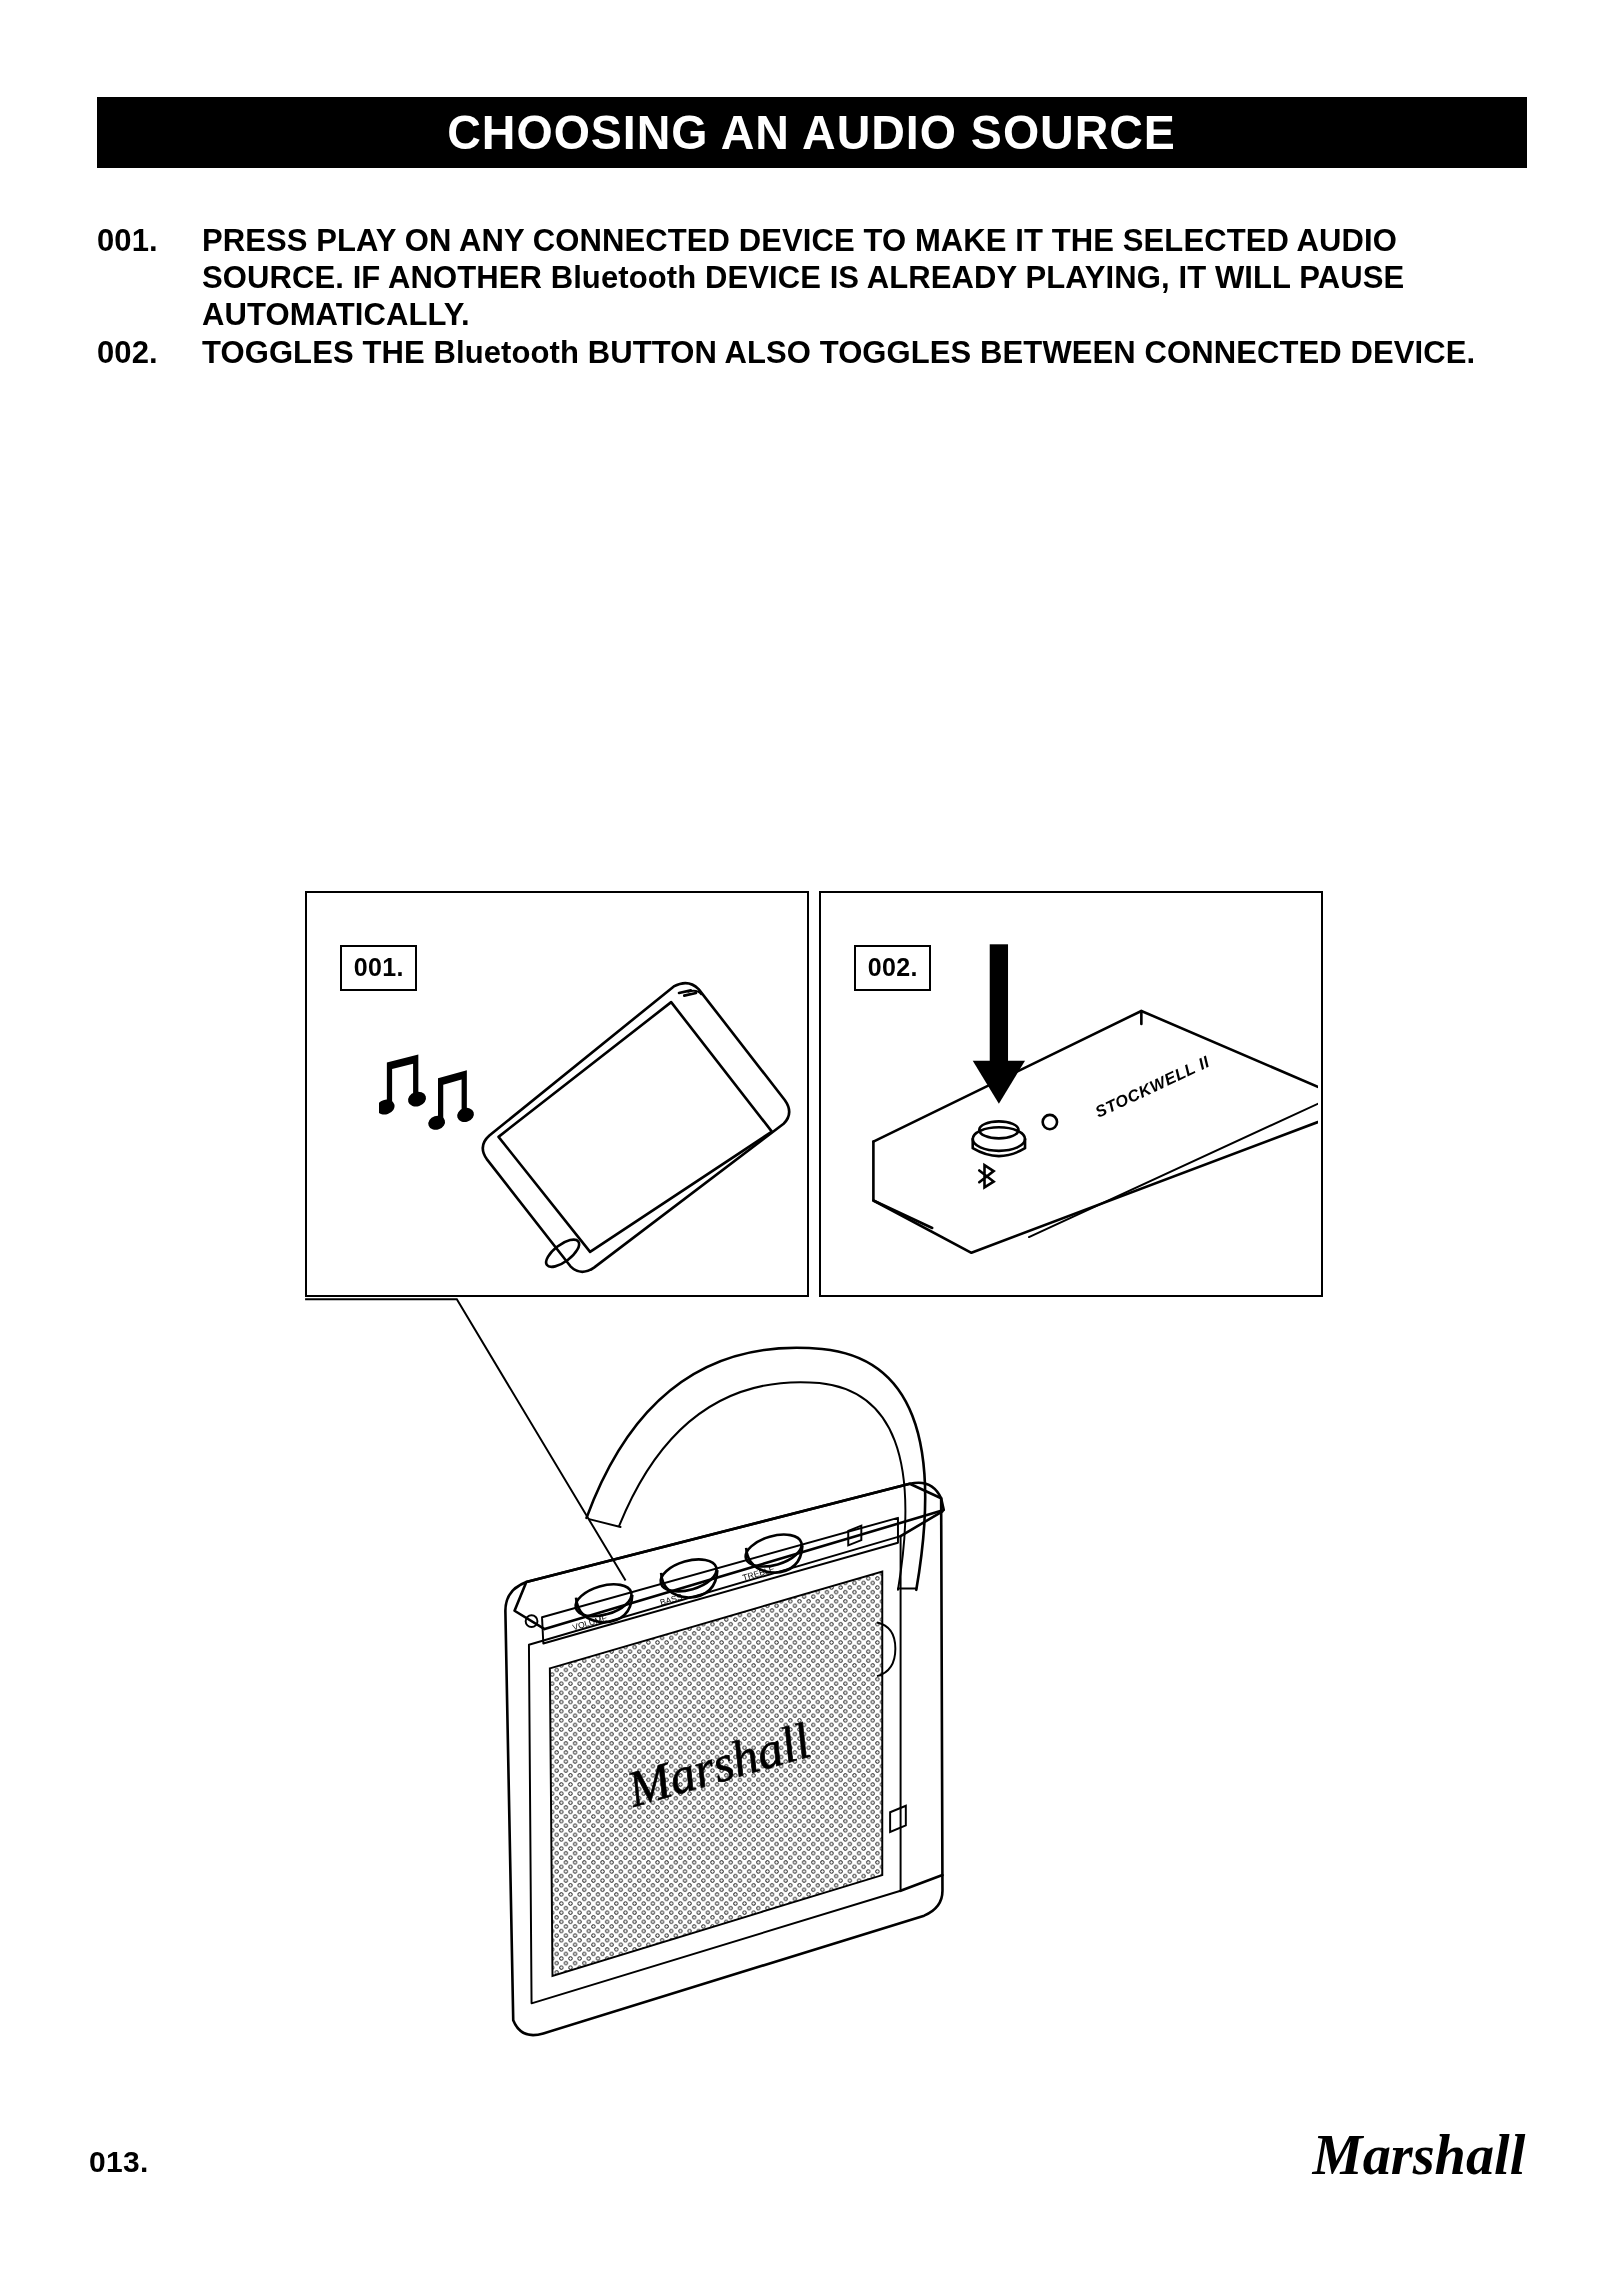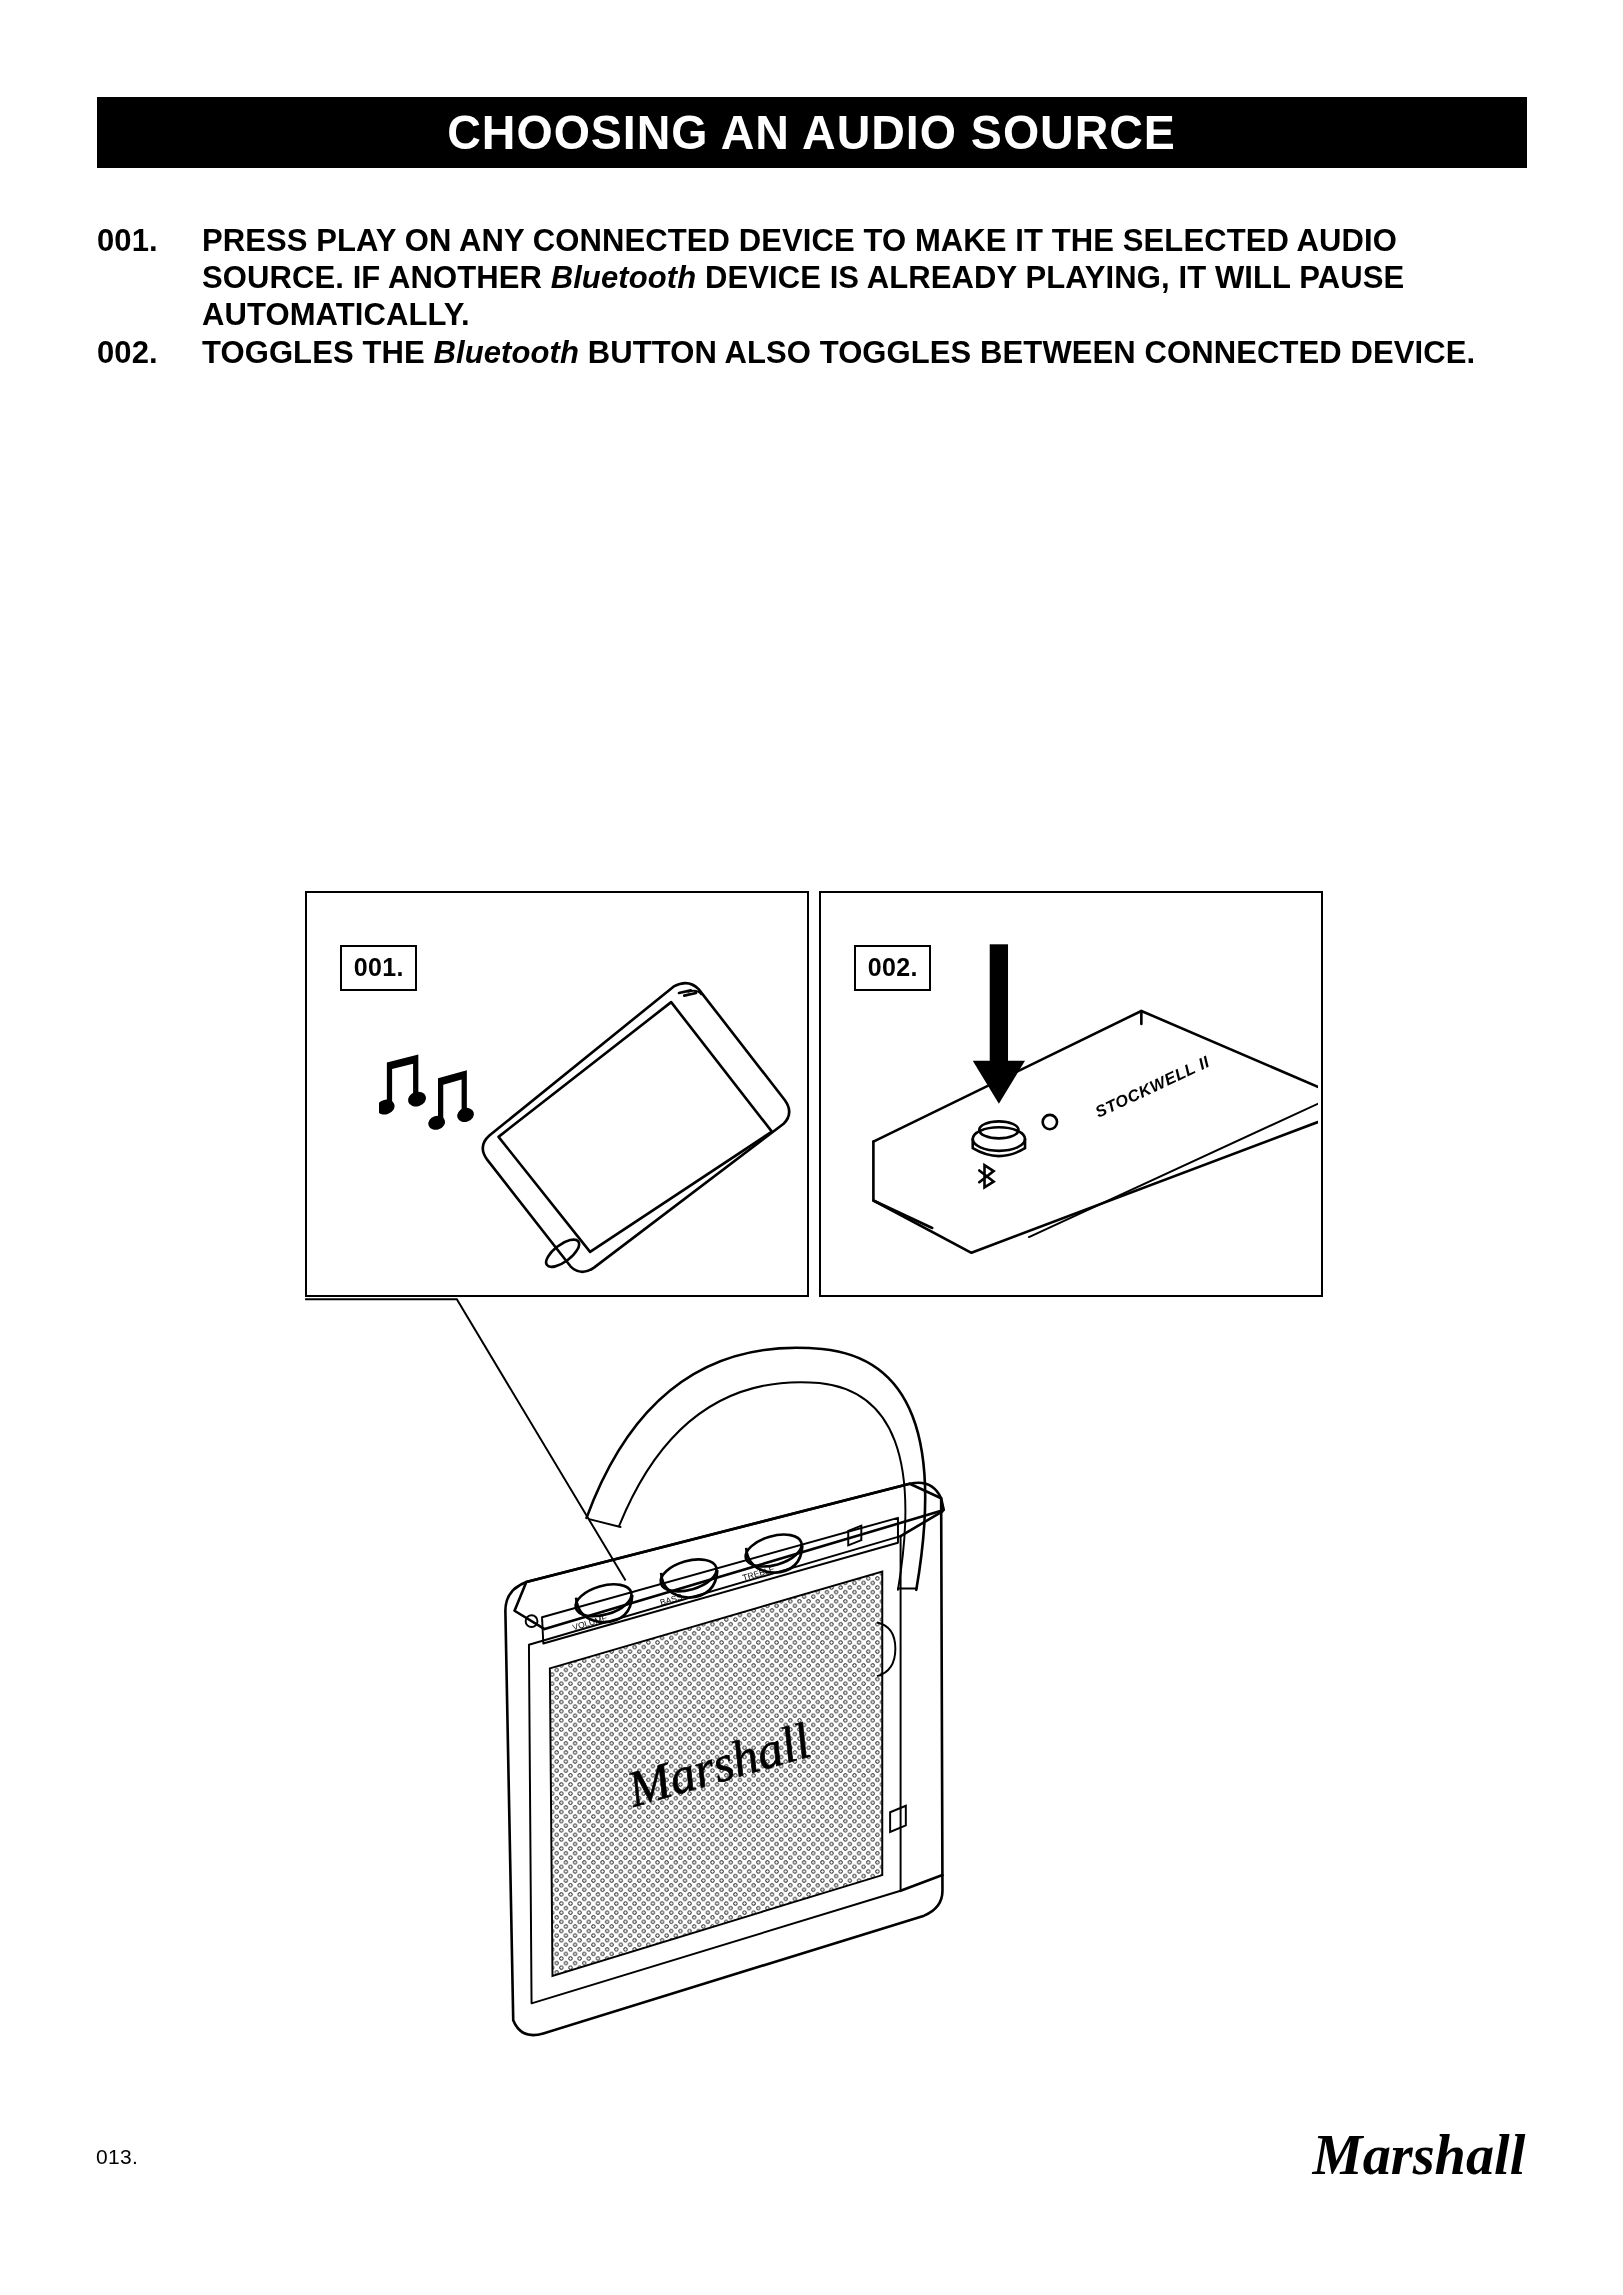--- a/index.html
+++ b/index.html
@@ -64,21 +64,20 @@
     width: 105px;
     flex: 0 0 105px;
     font-weight: bold;
   }
   .instr-text {
     flex: 1 1 auto;
     font-weight: bold;
   }
   .instr-text .bt {
     font-weight: bold;
-    font-style: italic;
   }
 
   
   .panels {
     position: absolute;
     left: 305px;
     top: 891px;
     width: 1018px;
     height: 407px;
   }
@@ -146,24 +145,24 @@
     position: absolute;
     left: 305px;
     top: 1283px;
     width: 458px;
     height: 327px;
   }
 
   
   .page-number {
     position: absolute;
-    left: 96px;
+    left: 89px;
     top: 2145px;
-    font-size: 21px;
-    font-weight: normal;
+    font-size: 30px;
+    font-weight: bold;
     letter-spacing: 0.3px;
   }
   .brand {
     position: absolute;
     right: 97px;
     top: 2119px;
     width: 216px;
     height: 72px;
   }
   .brand svg { display: block; }

